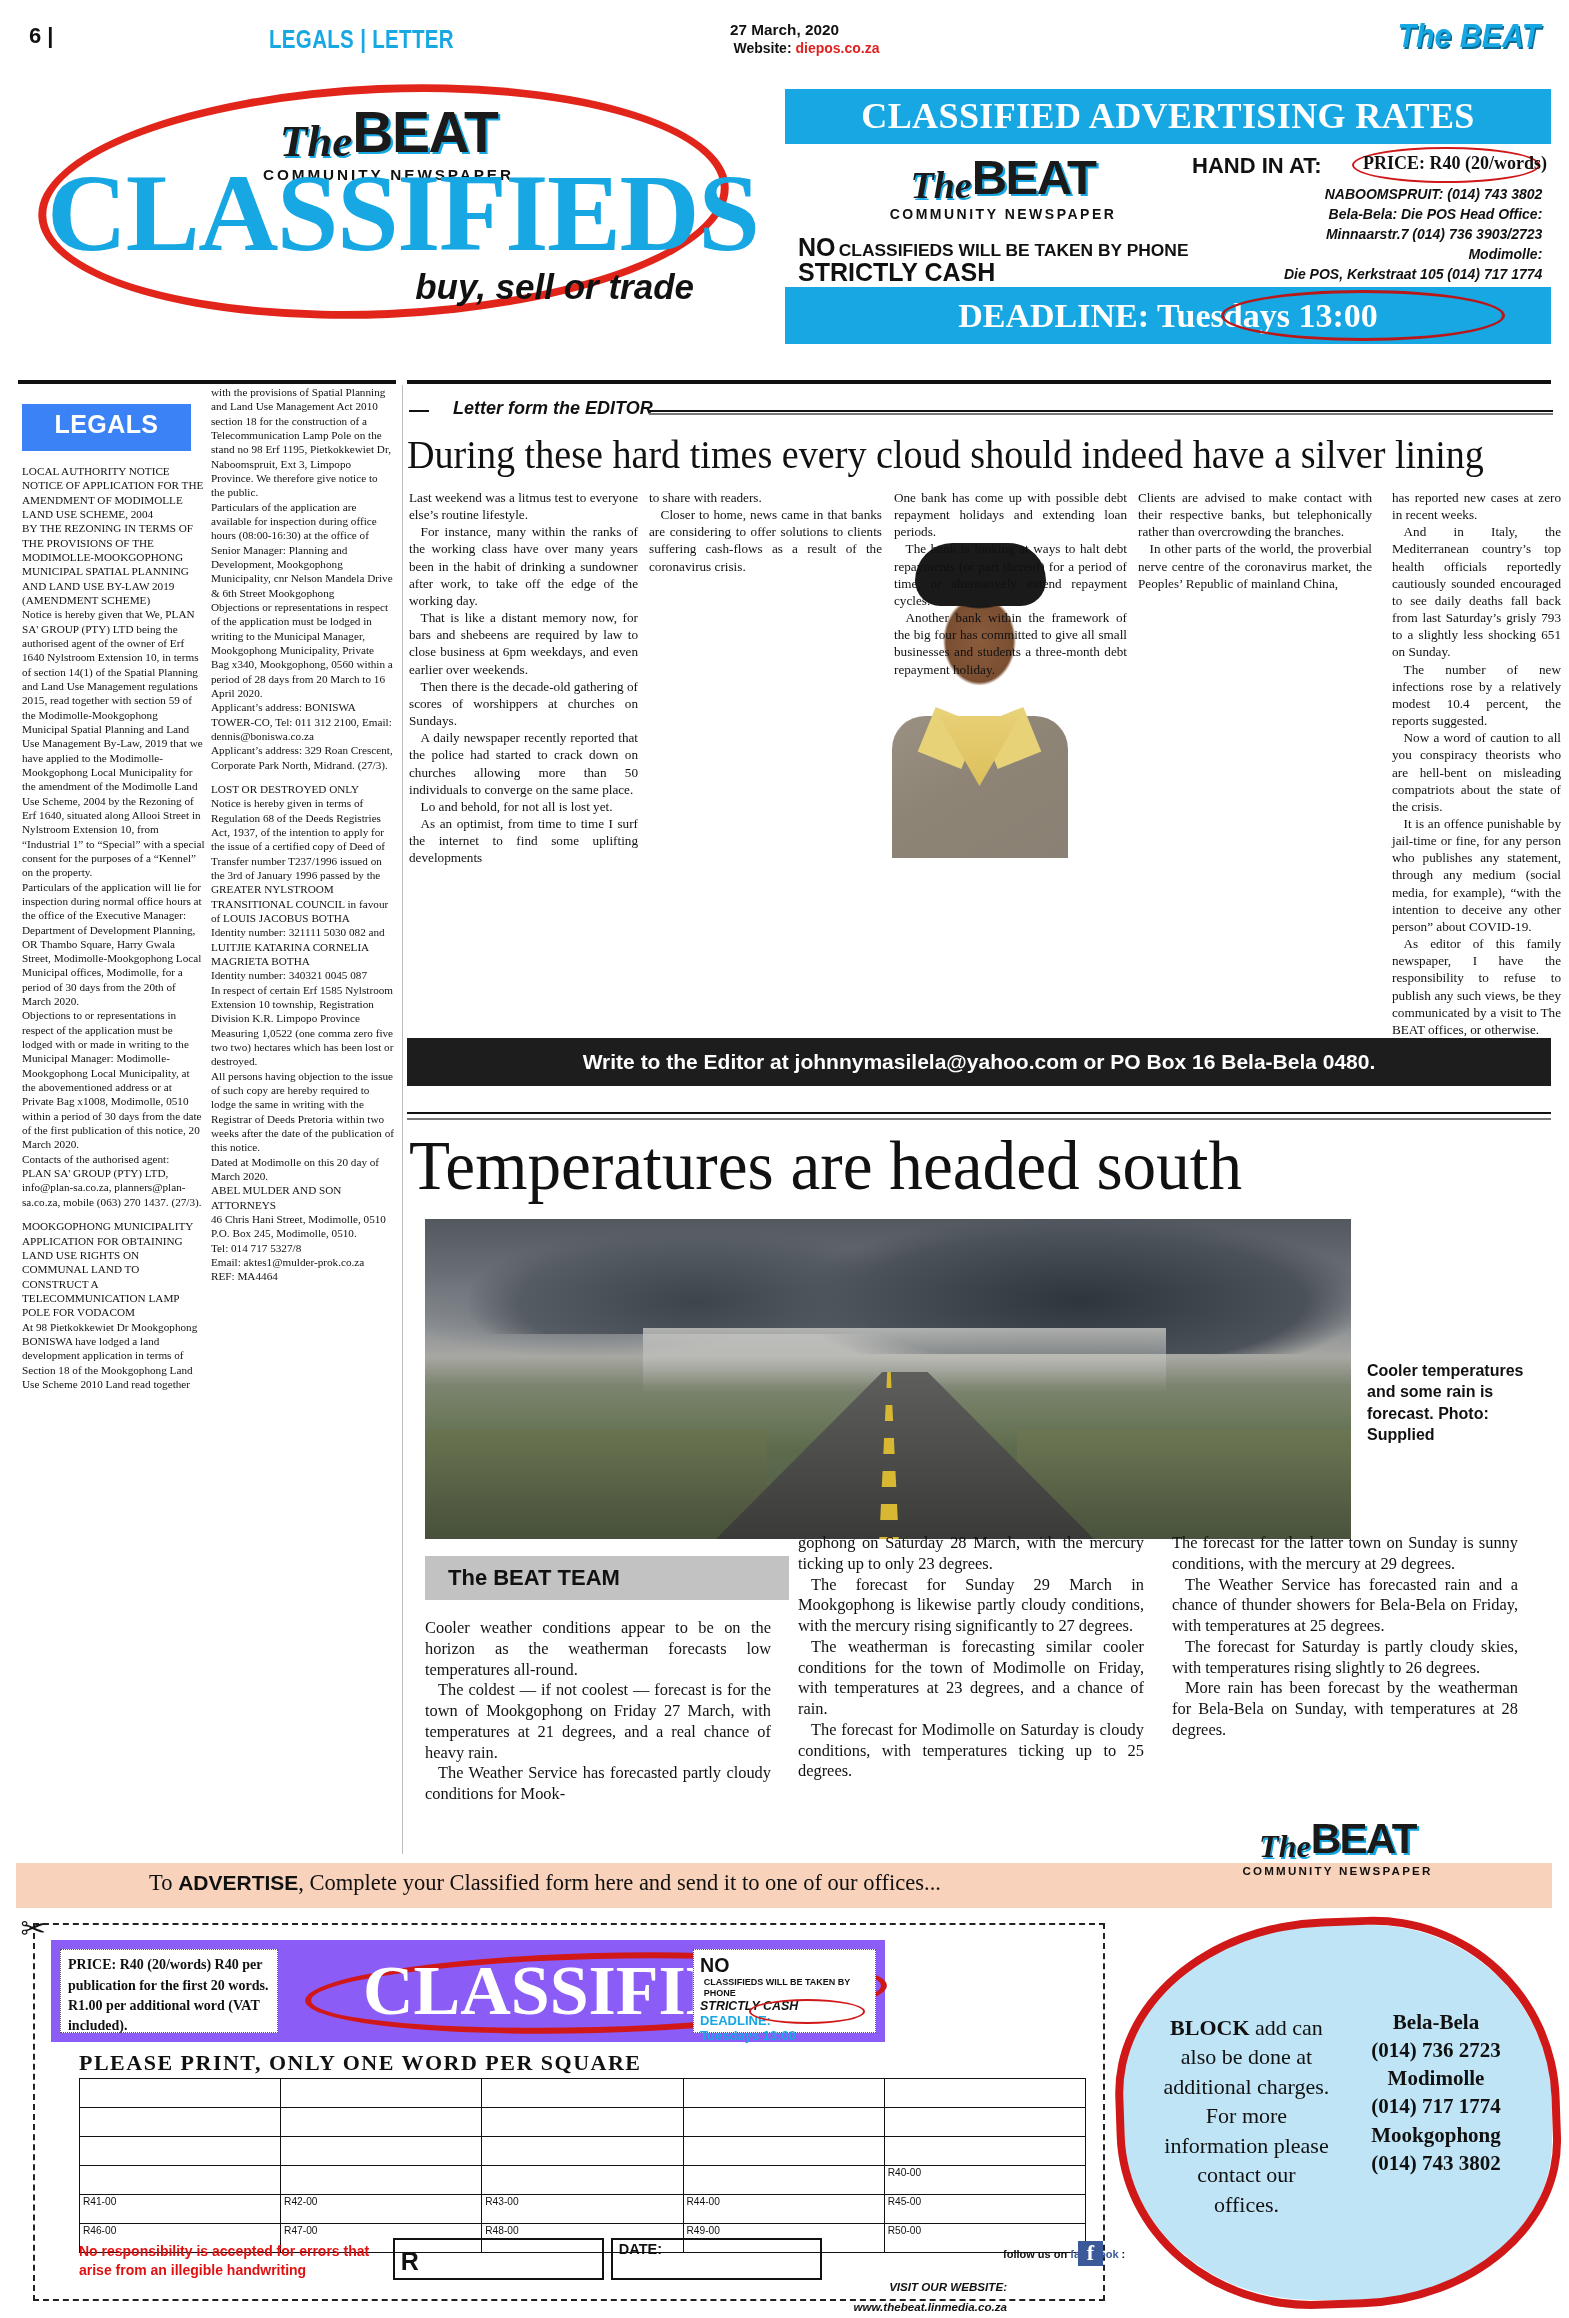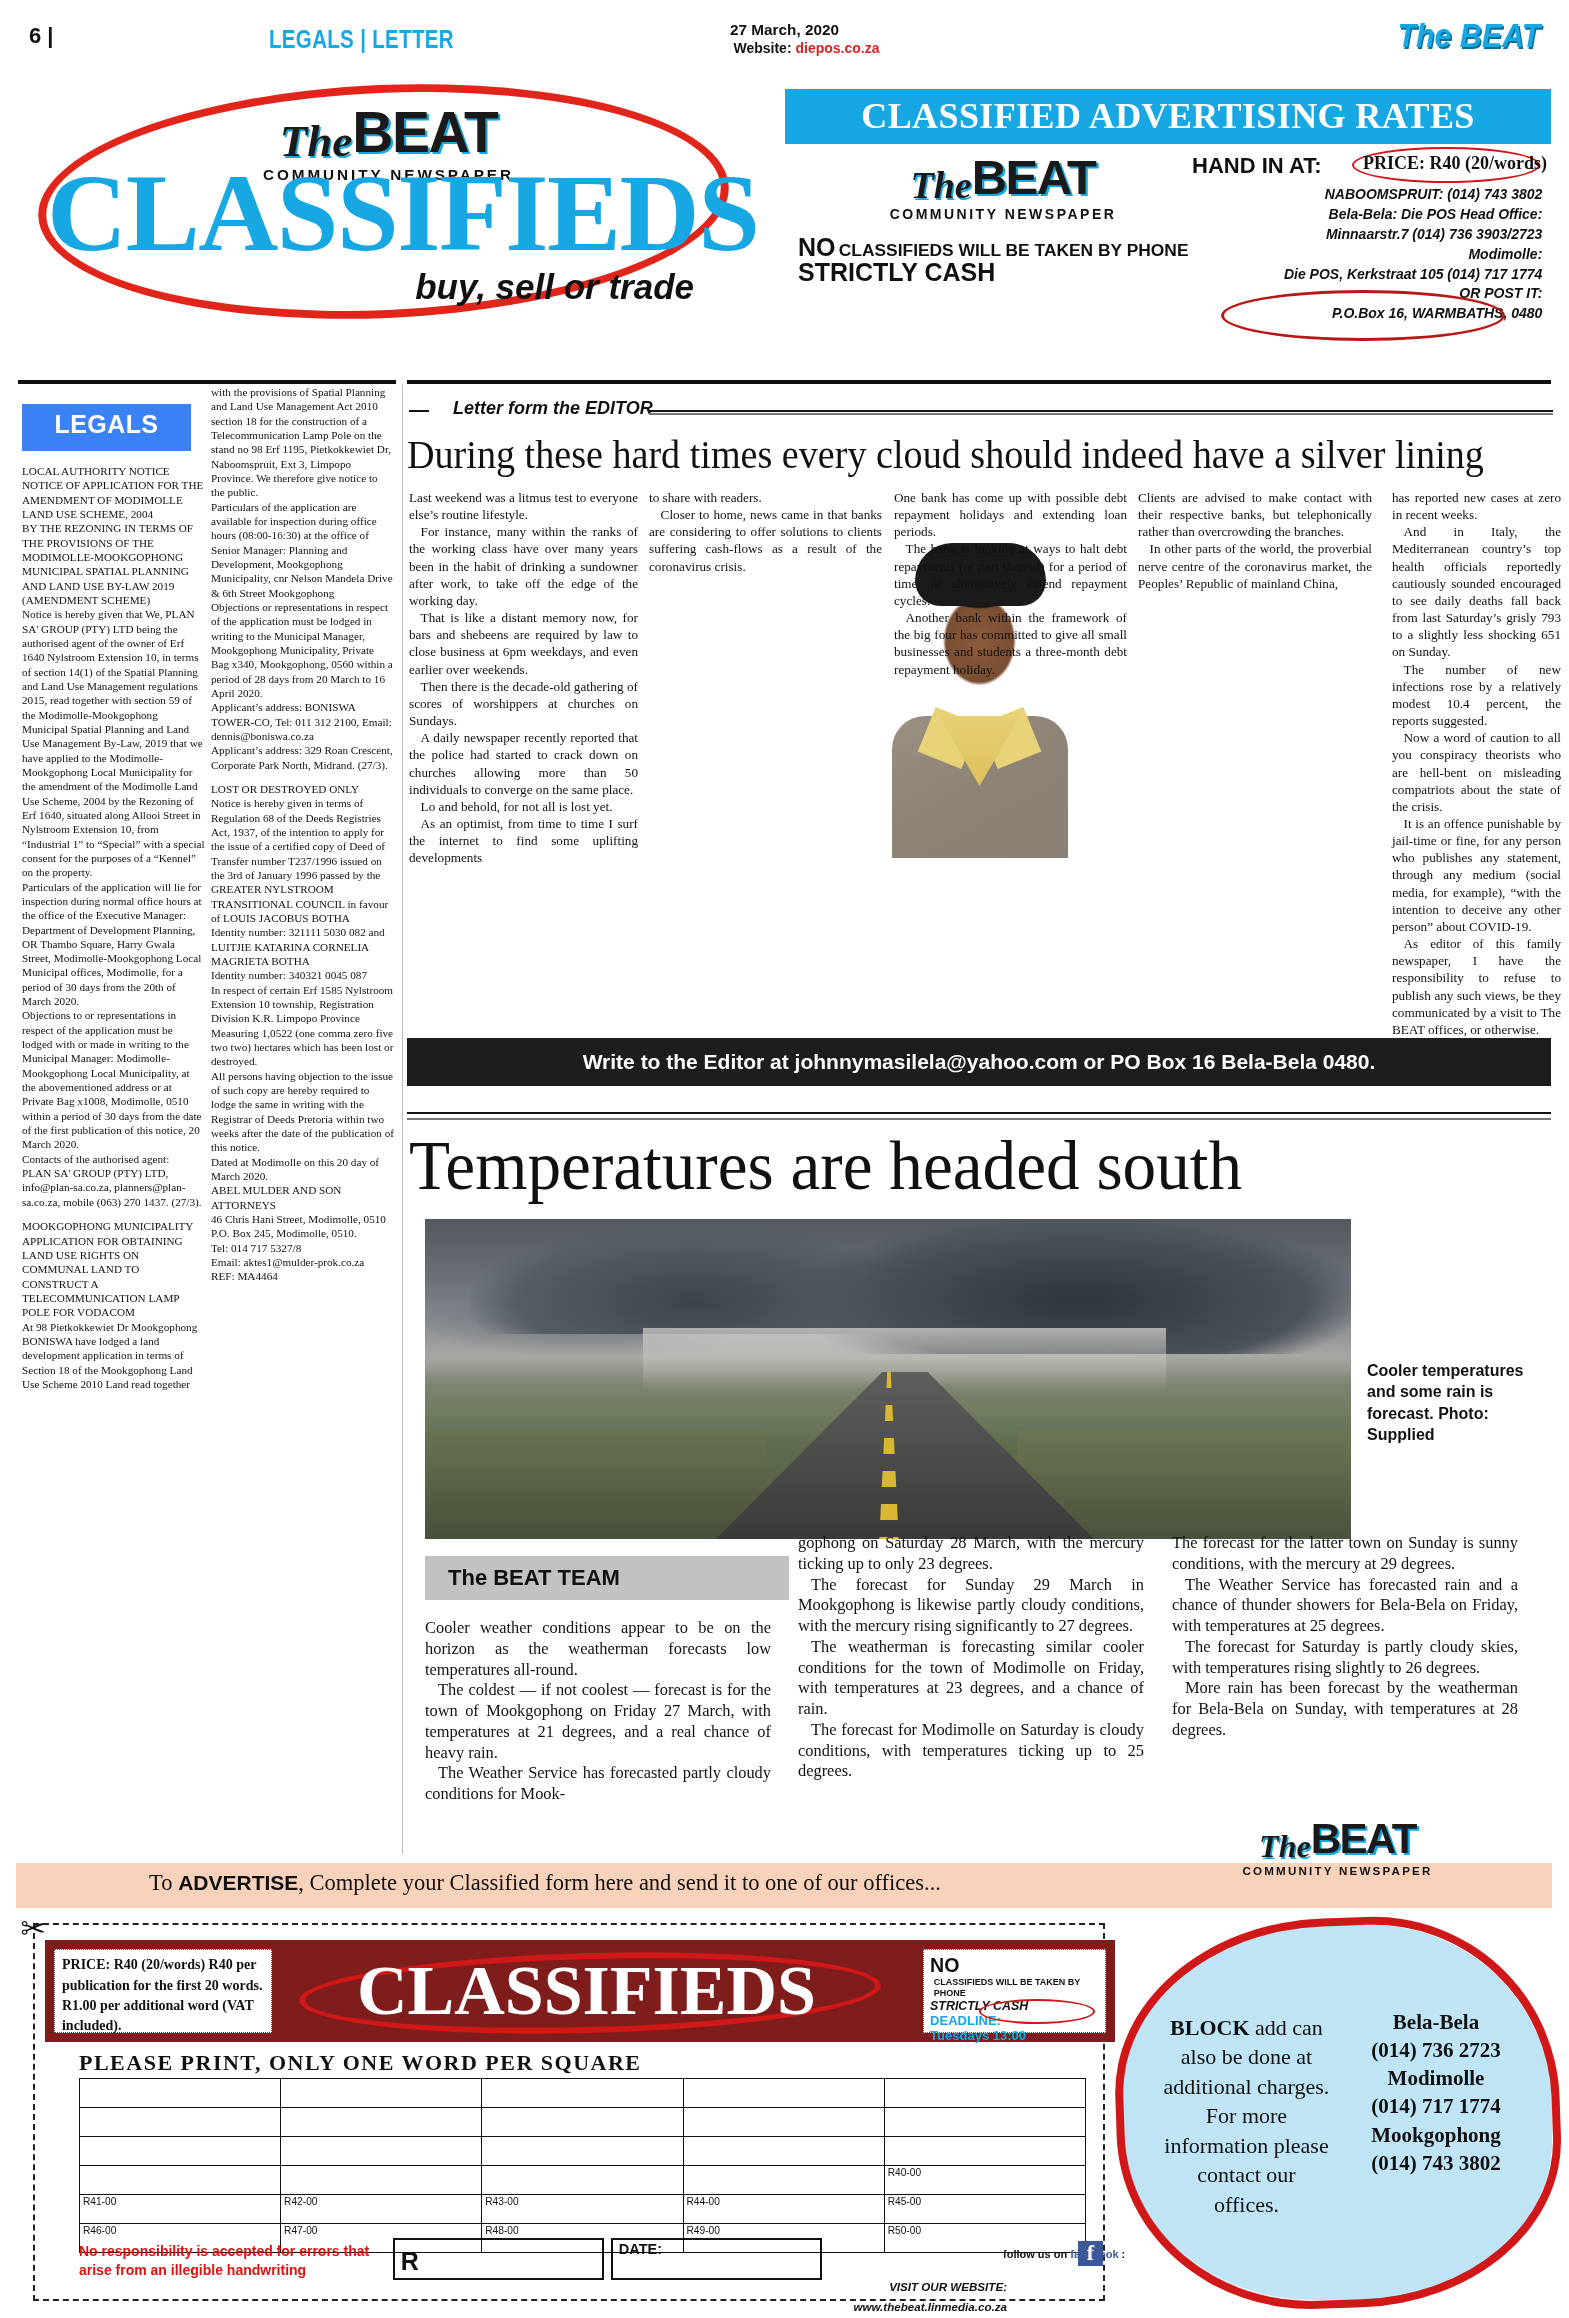--- a/index.html
+++ b/index.html
@@ -332,22 +332,22 @@
   
   .form-dashed {
     position:absolute; left:33px; top:1923px; width:1072px; height:378px;
     border:2.2px dashed #222; background:#fff;
   }
   .scissors {
     position:absolute; left:20.4px; top:1914px;
     font-size:30.5px; color:#111; line-height:1;
   }
   .form-head {
-    position:absolute; left:45px; top:1940px; width:1070px; height:102px;
-    background:#7f1d1d;
+    position:absolute; left:51px; top:1940px; width:834px; height:102px;
+    background:#8b5cf6;
   }
   .form-price {
     position:absolute; left:8.7px; top:8.7px; width:218px; height:84px;
     background:#fff; border:1.5px dotted #555;
     font-family:"Liberation Serif", serif; font-weight:bold;
     font-size:14px; line-height:1.45; color:#111; padding:5.8px 7.3px;
   }
   .form-cls-word {
     position:absolute; left:240px; top:11.6px; width:603px;
     text-align:center;
@@ -499,20 +499,21 @@
       <div class="rates-contact">
         <div>NABOOMSPRUIT:  (014) 743 3802</div>
         <div>Bela-Bela: Die POS Head Office:</div>
         <div>Minnaarstr.7 (014) 736 3903/2723</div>
         <div>Modimolle:</div>
         <div>Die POS, Kerkstraat 105 (014) 717 1774</div>
         <div>OR POST IT:</div>
         <div>P.O.Box 16, WARMBATHS, 0480</div>
       </div>
     </div>
+    <div class="rates-deadline">DEADLINE: Tuesdays 13:00</div>
     <div class="deadline-ellipse"></div>
   </div>
 
   <div class="rule-top"></div>
   <div class="legals-tag">LEGALS</div>
 
   <div class="legal-col" id="legal-col-1">
     <p>LOCAL AUTHORITY NOTICE</p>
     <p>NOTICE OF APPLICATION FOR THE AMENDMENT OF MODIMOLLE LAND USE SCHEME, 2004</p>
     <p>BY THE REZONING IN TERMS OF THE PROVISIONS OF THE MODIMOLLE-MOOKGOPHONG MUNICIPAL SPATIAL PLANNING AND LAND USE BY-LAW 2019 (AMENDMENT SCHEME)</p>

